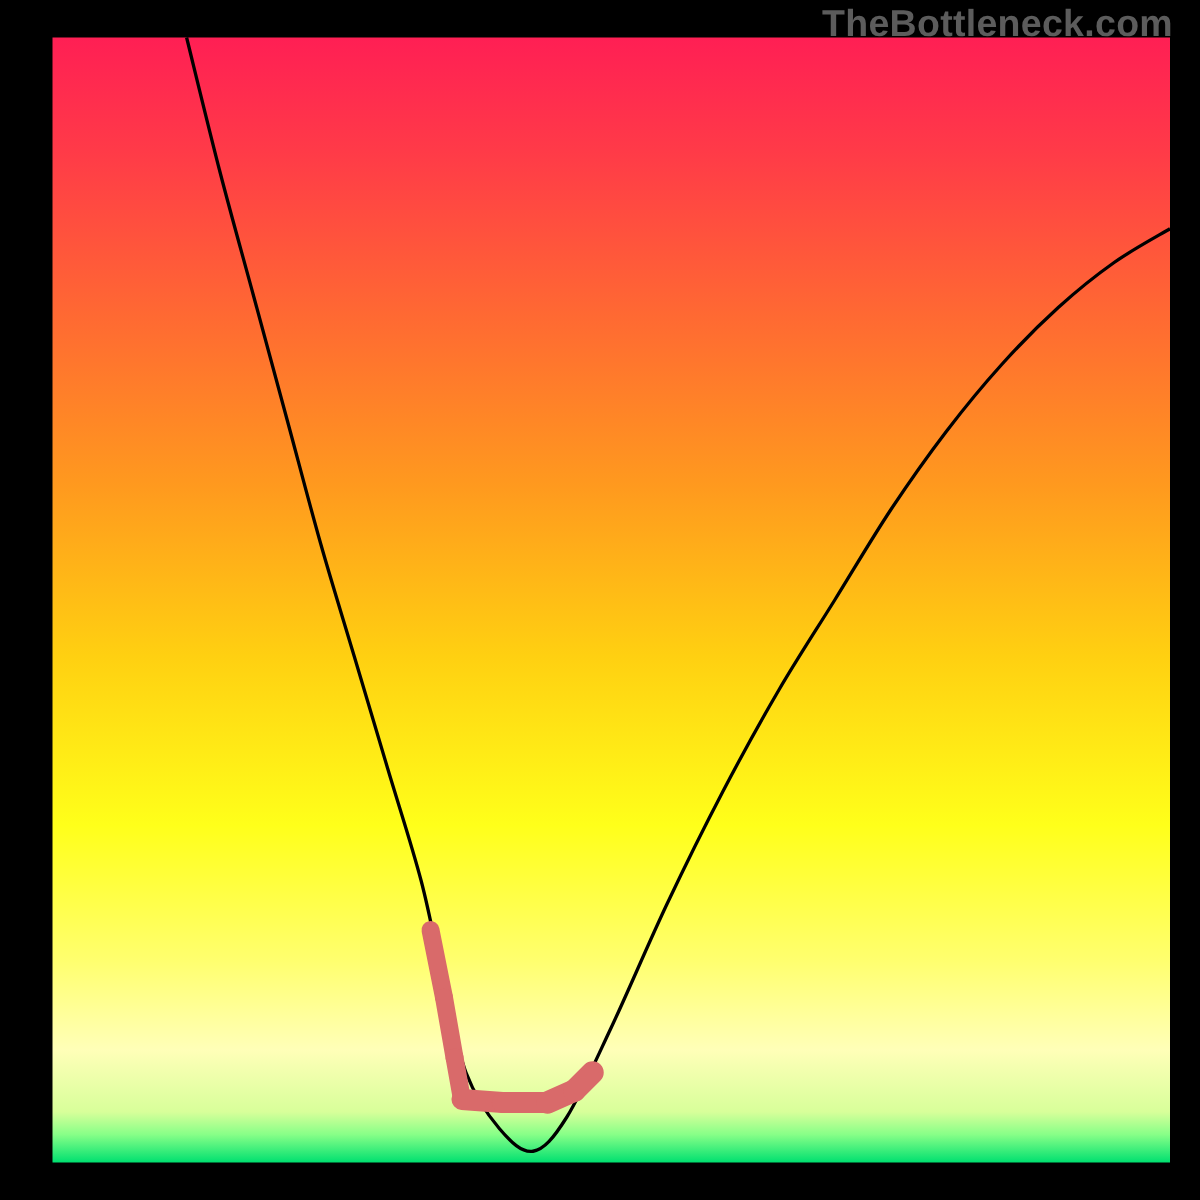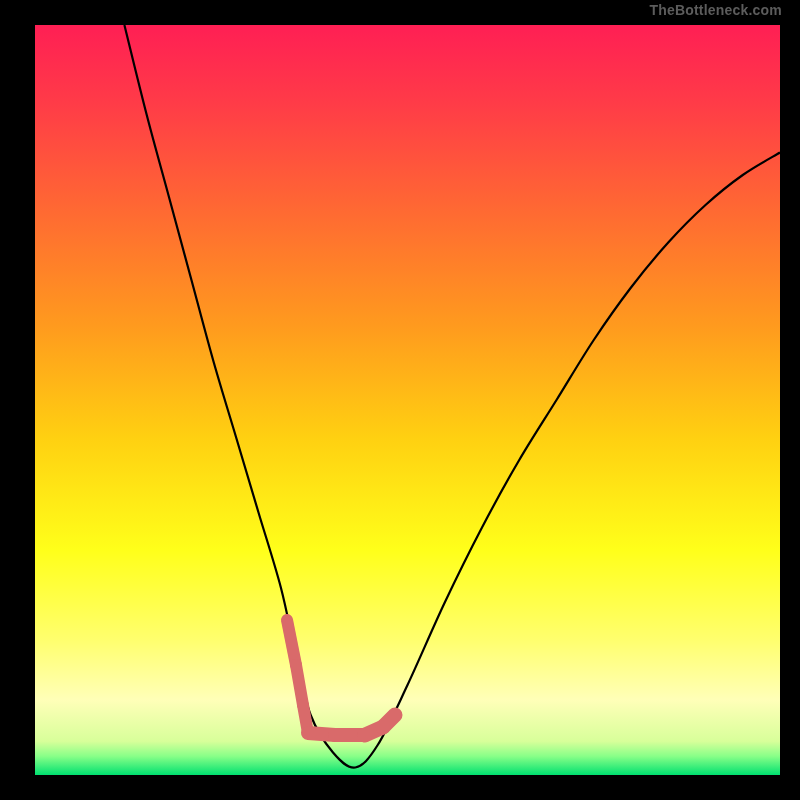--- a/index.html
+++ b/index.html
@@ -16,21 +16,21 @@
     top: 25px;
     width: 745px;
     height: 750px;
     
   }
   .watermark {
     position: absolute;
     top: 2px;
     right: 18px;
     font-family: Arial, Helvetica, sans-serif;
-    font-size: 14px;
+    font-size: 25px;
     font-weight: 600;
     color: #5c5c5c;
     letter-spacing: 0.2px;
   }
   svg.curve-layer {
     position: absolute;
     left: 35px;
     top: 25px;
     width: 745px;
     height: 750px;

